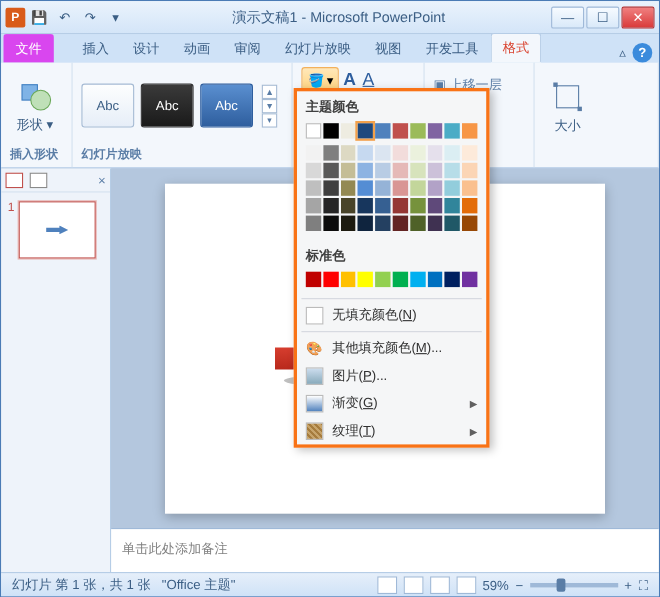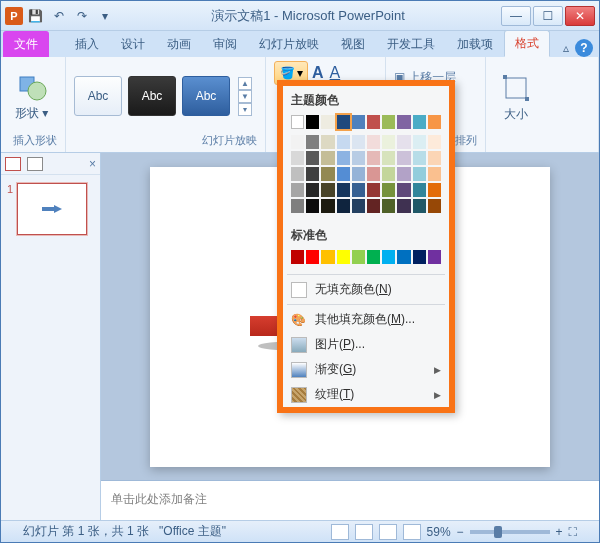--- a/index.html
+++ b/index.html
@@ -15,21 +15,21 @@
 .win-btn.close{background:linear-gradient(#f08080,#d93a3a);color:#fff;border-color:#b53030;}
 .tabs{height:26px;display:flex;align-items:flex-end;padding-left:2px;background:#cfe2f7;}
 .tab{padding:4px 10px;color:#3b5e84;cursor:pointer;border:1px solid transparent;border-bottom:none;}
 .tab.file{background:#d946ef;color:#fff;border-radius:3px 3px 0 0;margin-right:15px;}
 .tab.active{background:#f3f7fc;border:1px solid #b6cde6;border-bottom:1px solid #f3f7fc;border-radius:3px 3px 0 0;color:#d9432f;}
 .tabs-right{margin-left:auto;display:flex;align-items:center;gap:6px;padding-right:6px;color:#3b5e84;}
 .help-btn{width:18px;height:18px;background:#3b8bdc;color:#fff;border-radius:50%;display:flex;align-items:center;justify-content:center;font-weight:bold;cursor:pointer;}
 .ribbon{height:96px;background:#f3f7fc;border-bottom:1px solid #b6cde6;display:flex;}
 .group{border-right:1px solid #d4e1ef;display:flex;flex-direction:column;padding:4px 8px 2px;}
 .group-body{flex:1;display:flex;align-items:center;gap:6px;}
-.group-label{text-align:right;color:#5a7da6;font-size:11px;padding:2px 0;}
+.group-label{text-align:left;color:#5a7da6;font-size:11px;padding:2px 0;font-weight:bold;}
 .big-btn{display:flex;flex-direction:column;align-items:center;gap:2px;padding:4px 6px;cursor:pointer;}
 .big-btn .ic{width:32px;height:32px;display:flex;align-items:center;justify-content:center;}
 .big-btn .lbl{color:#3b5e84;}
 .shape-swatch{width:48px;height:40px;border:1px solid #a6bbd4;border-radius:3px;display:flex;align-items:center;justify-content:center;color:#3b5e84;background:linear-gradient(#fdfefe,#e6eef8);}
 .shape-swatch.dark{background:linear-gradient(#3a3a3a,#1a1a1a);color:#fff;border-color:#333;}
 .shape-swatch.blue{background:linear-gradient(#5a8fd0,#2e5e9e);color:#fff;border-color:#2e5e9e;}
 .style-nav{display:flex;flex-direction:column;gap:0;margin-left:2px;}
 .style-nav div{width:14px;height:13px;border:1px solid #a6bbd4;background:#fff;cursor:pointer;display:flex;align-items:center;justify-content:center;font-size:8px;color:#5a7da6;}
 .fill-btn{display:flex;align-items:center;border:1px solid #f3b15b;background:linear-gradient(#ffe8ba,#ffd27a);padding:2px 4px;border-radius:3px;cursor:pointer;}
 .mini{width:18px;height:18px;display:flex;align-items:center;justify-content:center;}
@@ -45,29 +45,29 @@
 .thumb-num{color:#c0504d;font-size:11px;}
 .thumb-slide{width:70px;height:52px;background:#fff;border:1px solid #c0504d;box-shadow:0 0 0 1px #e8b9b7;display:flex;align-items:center;justify-content:center;}
 .thumb-shape{width:22px;height:8px;}
 
 .slide-area{flex:1;display:flex;flex-direction:column;}
 .canvas-wrap{flex:1;display:flex;align-items:center;justify-content:center;overflow:auto;background:#b4c7de;}
 .slide{width:400px;height:300px;background:#fff;box-shadow:0 3px 10px rgba(0,0,0,0.25);position:relative;}
 .arrow-shape{position:absolute;left:100px;top:135px;}
 .notes{height:40px;background:#fff;border-top:1px solid #9fb9d8;padding:10px;color:#808080;}
 
-.statusbar{height:22px;background:linear-gradient(#e6effa,#cfe2f7);border-top:1px solid #b6cde6;display:flex;align-items:center;padding:0 22px;color:#3b5e84;gap:10px;font-size:11px;}
+.statusbar{height:22px;background:linear-gradient(#e6effa,#cfe2f7);border-top:1px solid #b6cde6;display:flex;align-items:center;padding:0 10px;color:#3b5e84;gap:10px;font-size:11px;}
 .status-right{margin-left:auto;display:flex;align-items:center;gap:6px;}
 .view-btn{width:18px;height:16px;border:1px solid #9fb9d8;background:#fff;cursor:pointer;}
 .zoom-slider{width:80px;height:4px;background:#9fb9d8;position:relative;}
 .zoom-slider::after{content:"";position:absolute;left:30%;top:-4px;width:8px;height:12px;background:#5a7da6;border-radius:2px;}
 .logo-overlay{position:absolute;right:4px;bottom:2px;font-size:18px;font-weight:bold;font-style:italic;}
 
 
-.dropdown{position:absolute;left:276px;top:79px;width:178px;background:#f5f6f7;border:6px solid #f97316;box-shadow:3px 3px 8px rgba(0,0,0,0.25);z-index:10;}
+.dropdown{position:absolute;left:266px;top:79px;width:178px;background:#f5f6f7;border:3px solid #f97316;box-shadow:3px 3px 8px rgba(0,0,0,0.25);z-index:10;}
 .dd-section-title{font-weight:bold;color:#404040;padding:6px 8px 4px;}
 .color-grid{padding:2px 8px 6px;}
 .color-row{display:flex;gap:2px;margin-bottom:2px;}
 .color-cell{width:14px;height:14px;cursor:pointer;}
 .color-cell.sel{outline:2px solid #f3a14b;outline-offset:0;}
 .dd-sep{height:1px;background:#d4d8de;margin:2px 4px;}
 .dd-item{display:flex;align-items:center;gap:8px;padding:4px 8px;cursor:pointer;color:#303030;}
 .dd-item .ic16{width:16px;height:16px;display:flex;align-items:center;justify-content:center;border:1px solid #bbb;}
 .dd-item .arrow{margin-left:auto;color:#606060;font-size:9px;}
 .underline{text-decoration:underline;}
@@ -95,21 +95,20 @@
 
   <div class="tabs">
     <div class="tab file">文件</div>
     <div class="tab">插入</div>
     <div class="tab">设计</div>
     <div class="tab">动画</div>
     <div class="tab">审阅</div>
     <div class="tab">幻灯片放映</div>
     <div class="tab">视图</div>
     <div class="tab">开发工具</div>
-    <div class="tab">加载项</div>
     <div class="tab active">格式</div>
     <div class="tabs-right">
       <span style="cursor:pointer">▵</span>
       <div class="help-btn">?</div>
     </div>
   </div>
 
   <div class="ribbon">
     <div class="group" style="width:65px">
       <div class="group-body">

